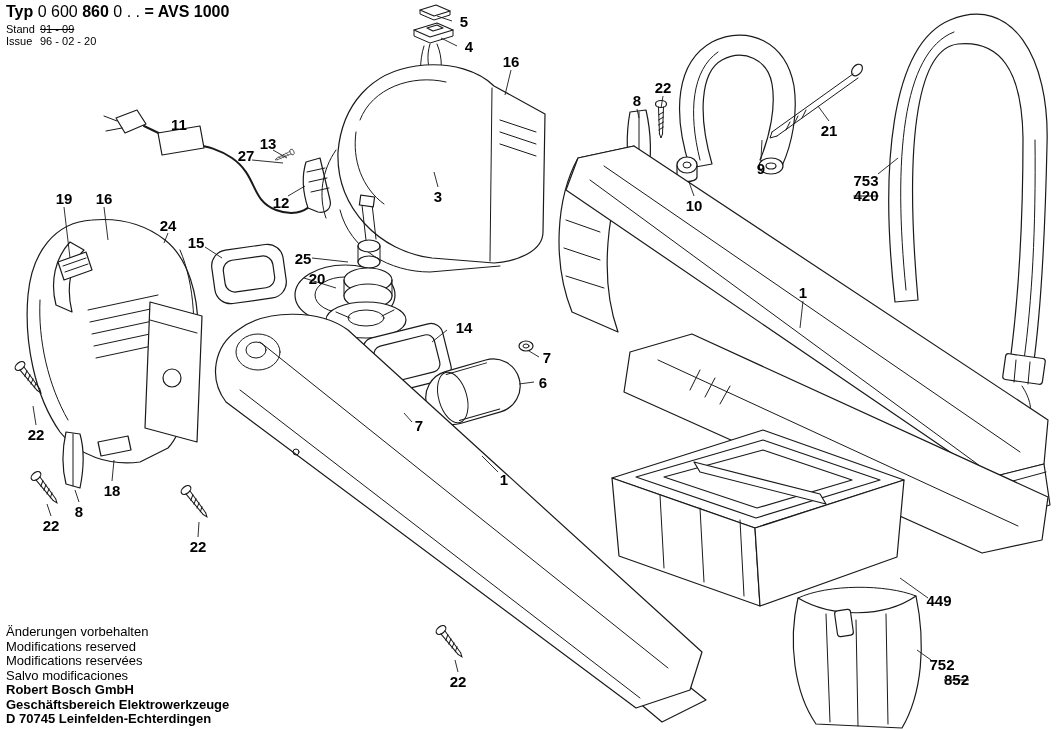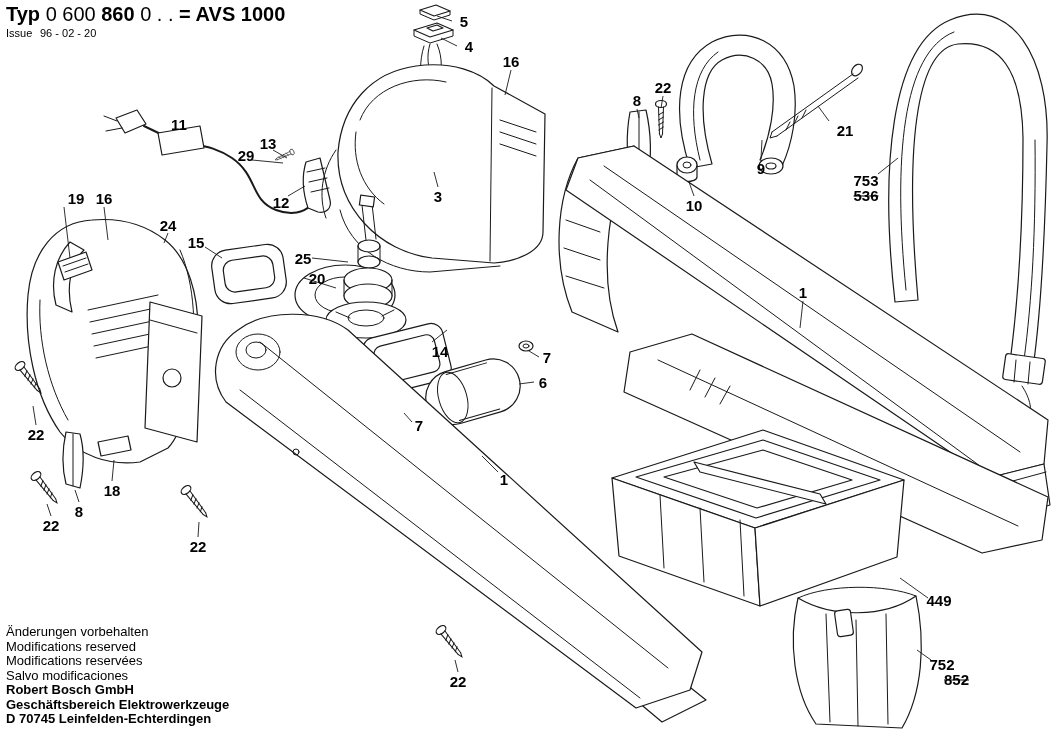--- a/index.html
+++ b/index.html
@@ -5,21 +5,21 @@
   html,body { margin:0; padding:0; background:#fff; }
   .canvas {
     position:relative; width:1057px; height:730px; background:#fff;
     font-family:"Liberation Sans", sans-serif; color:#000; overflow:hidden;
   }
   svg.diagram { position:absolute; left:0; top:0; width:1057px; height:730px; }
   svg .p  { fill:#fff; stroke:#1a1a1a; stroke-width:1.2; stroke-linejoin:round; }
   svg .ln { fill:none; stroke:#1a1a1a; stroke-width:1;   stroke-linecap:round; }
   svg .ld { fill:none; stroke:#1a1a1a; stroke-width:0.9; }
   .hdr { position:absolute; top:4px; left:6px; }
-  .title { font-size:20px; line-height:1.05; white-space:nowrap; }
+  .title { font-size:16px; line-height:1.05; white-space:nowrap; }
   .title span.b { font-weight:bold; }
   .title span.r { font-weight:normal; }
   .meta { font-size:11px; margin-top:2px; }
   .meta .row { display:flex; }
   .meta .lab { width:34px; }
   .meta .strike { text-decoration:line-through; }
   .ftr { position:absolute; left:6px; bottom:3px; font-size:13px; line-height:1.12; }
   .ftr .bold { font-weight:bold; }
   .callout-layer { position:absolute; left:0; top:0; width:100%; height:100%; pointer-events:none; }
   .callout {
@@ -281,57 +281,61 @@
       <line class="ld" x1="458" y1="672" x2="455" y2="660"></line>
     </g>
   </svg>
 
   <div class="callout-layer">
       <span class="callout" style="left: 464px; top: 21px;">5</span>
       <span class="callout" style="left: 469px; top: 46px;">4</span>
       <span class="callout" style="left: 511px; top: 61px;">16</span>
       <span class="callout" style="left: 663px; top: 87px;">22</span>
       <span class="callout" style="left: 637px; top: 100px;">8</span>
-      <span class="callout" style="left: 829px; top: 130px; margin-left: 16px;">21</span>
+      <span class="callout" style="left: 829px; top: 130px;">21</span>
       <span class="callout" style="left: 761px; top: 168px;">9</span>
       <span class="callout" style="left: 694px; top: 205px;">10</span>
       <span class="callout" style="left: 866px; top: 180px;">753</span>
-      <span class="callout strike" style="left: 866px; top: 195px;">536</span>
+      <span class="callout strike" style="left: 866px; top: 195px;">420</span>
       <span class="callout" style="left: 179px; top: 124px;">11</span>
       <span class="callout" style="left: 268px; top: 143px;">13</span>
-      <span class="callout" style="left: 246px; top: 155px;">29</span>
+      <span class="callout" style="left: 246px; top: 155px;">27</span>
       <span class="callout" style="left: 281px; top: 202px;">12</span>
       <span class="callout" style="left: 438px; top: 196px;">3</span>
-      <span class="callout" style="left: 76px; top: 198px; text-align: right;">19</span>
+      <span class="callout" style="left: 64px; top: 198px; text-align: right;">19</span>
       <span class="callout" style="left: 104px; top: 198px;">16</span>
       <span class="callout" style="left: 168px; top: 225px;">24</span>
       <span class="callout" style="left: 196px; top: 242px;">15</span>
       <span class="callout" style="left: 303px; top: 258px;">25</span>
       <span class="callout" style="left: 293px; top: 278px; padding-left: 48px;">20</span>
       <span class="callout" style="left: 803px; top: 292px;">1</span>
-      <span class="callout" style="left: 440px; top: 327px; margin-top: 24px;">14</span>
+      <span class="callout" style="left: 464px; top: 327px;">14</span>
       <span class="callout" style="left: 547px; top: 357px;">7</span>
       <span class="callout" style="left: 543px; top: 382px;">6</span>
       <span class="callout" style="left: 419px; top: 425px;">7</span>
       <span class="callout" style="left: 36px; top: 434px;">22</span>
       <span class="callout" style="left: 112px; top: 490px;">18</span>
       <span class="callout" style="left: 79px; top: 511px;">8</span>
       <span class="callout" style="left: 51px; top: 525px;">22</span>
       <span class="callout" style="left: 198px; top: 546px;">22</span>
       <span class="callout" style="left: 504px; top: 479px;">1</span>
       <span class="callout" style="left: 939px; top: 600px;">449</span>
       <span class="callout" style="left: 942px; top: 664px;">752</span>
       <span class="callout strike" style="left: 942px; top: 679px; padding-left: 29px;">852</span>
       <span class="callout" style="left: 458px; top: 681px;">22</span>
     </div>
 
   <div class="hdr">
     <div class="title"><span class="b">Typ </span><span class="r">0 600 </span><span class="b">860</span><span class="r"> 0 . . </span><span class="b">= AVS 1000</span></div>
     <div class="meta">
       <div class="row">
+        <span class="lab">Stand</span>
+        <span class="strike">91 - 09</span>
+      </div>
+      <div class="row">
         <span class="lab">Issue</span>
         <span>96 - 02 - 20</span>
       </div>
     </div>
   </div>
 
   <div class="ftr">
       <div>Änderungen vorbehalten</div>
       <div>Modifications reserved</div>
       <div>Modifications reservées</div>

